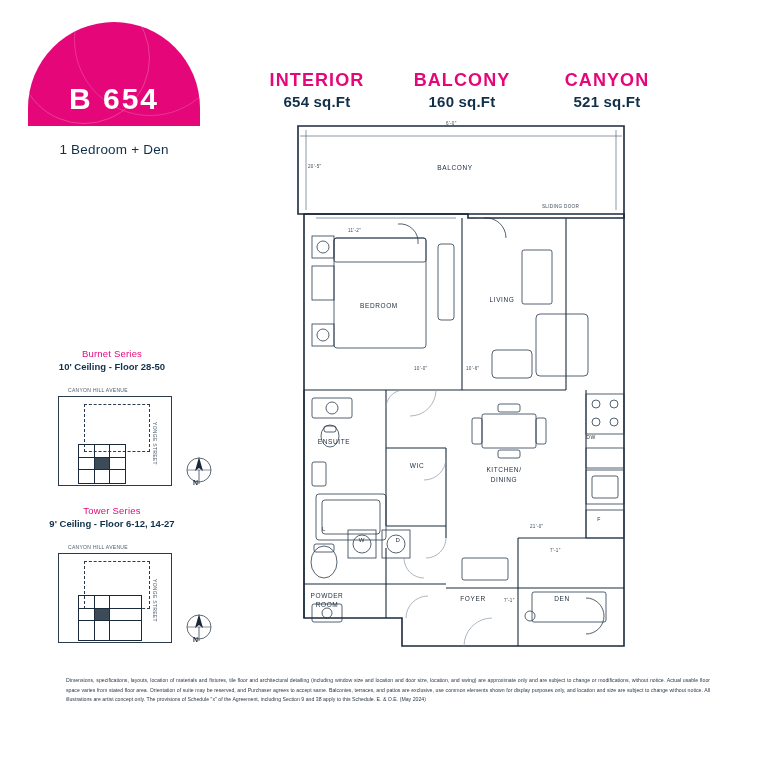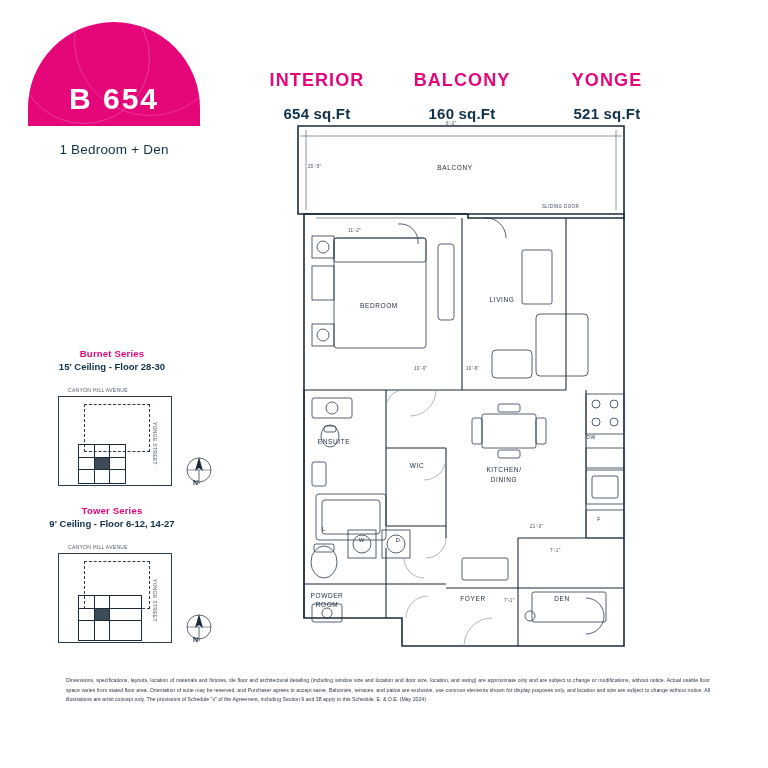--- a/index.html
+++ b/index.html
@@ -40,28 +40,28 @@
   
   .areas{
     position:absolute;left:262px;top:70px;width:400px;
     display:flex;justify-content:space-between;
   }
   .area-col{text-align:center;min-width:110px;}
   .area-col .lbl{
     font-size:18px;font-weight:bold;color:#e5077a;letter-spacing:1.1px;
   }
   .area-col .val{
-    margin-top:14px;font-size:15px;font-weight:bold;color:#10304a;letter-spacing:.2px;
+    margin-top:2px;font-size:15px;font-weight:bold;color:#10304a;letter-spacing:.2px;
   }
 
   
   .keyplan{position:absolute;width:180px;}
   .keyplan.one{left:22px;top:348px;}
   .keyplan.two{left:22px;top:505px;}
-  .kp-title{font-size:9.5px;font-weight:bold;color:#e5077a;text-align:center;letter-spacing:.2px;}
+  .kp-title{font-size:9.5px;font-weight:normal;color:#e5077a;text-align:center;letter-spacing:.2px;}
   .kp-sub{font-size:9.5px;font-weight:bold;color:#10304a;text-align:center;margin-top:2px;}
   .kp-box{position:relative;height:118px;margin-top:10px;}
   .kp-street-top{
     position:absolute;left:46px;top:5px;font-size:5px;color:#4b5b6b;letter-spacing:.3px;
   }
   .kp-street-right{
     position:absolute;left:136px;top:40px;font-size:5px;color:#4b5b6b;
     transform:rotate(90deg);transform-origin:left top;letter-spacing:.3px;
   }
   .kp-outline{
@@ -114,28 +114,28 @@
 <div class="areas">
   <div class="area-col">
     <div class="lbl">INTERIOR</div>
     <div class="val">654 sq.Ft</div>
   </div>
   <div class="area-col">
     <div class="lbl">BALCONY</div>
     <div class="val">160 sq.Ft</div>
   </div>
   <div class="area-col">
-    <div class="lbl">YONGE</div>
+    <div class="lbl">CANYON</div>
     <div class="val">521 sq.Ft</div>
   </div>
 </div>
 
 <div class="keyplan one">
   <div class="kp-title">Burnet Series</div>
-  <div class="kp-sub">15' Ceiling - Floor 28-30</div>
+  <div class="kp-sub">10' Ceiling - Floor 28-50</div>
   <div class="kp-box">
     <div class="kp-street-top">CANYON HILL AVENUE</div>
     <div class="kp-street-right">YONGE STREET</div>
     <div class="kp-outline"></div>
     <div class="kp-dash"></div>
     <div class="kp-grid">
       <div class="kp-hl1"></div>
         <div class="kp-hl2"></div>
       <div class="kp-vl1"></div>
         <div class="kp-vl2"></div>

